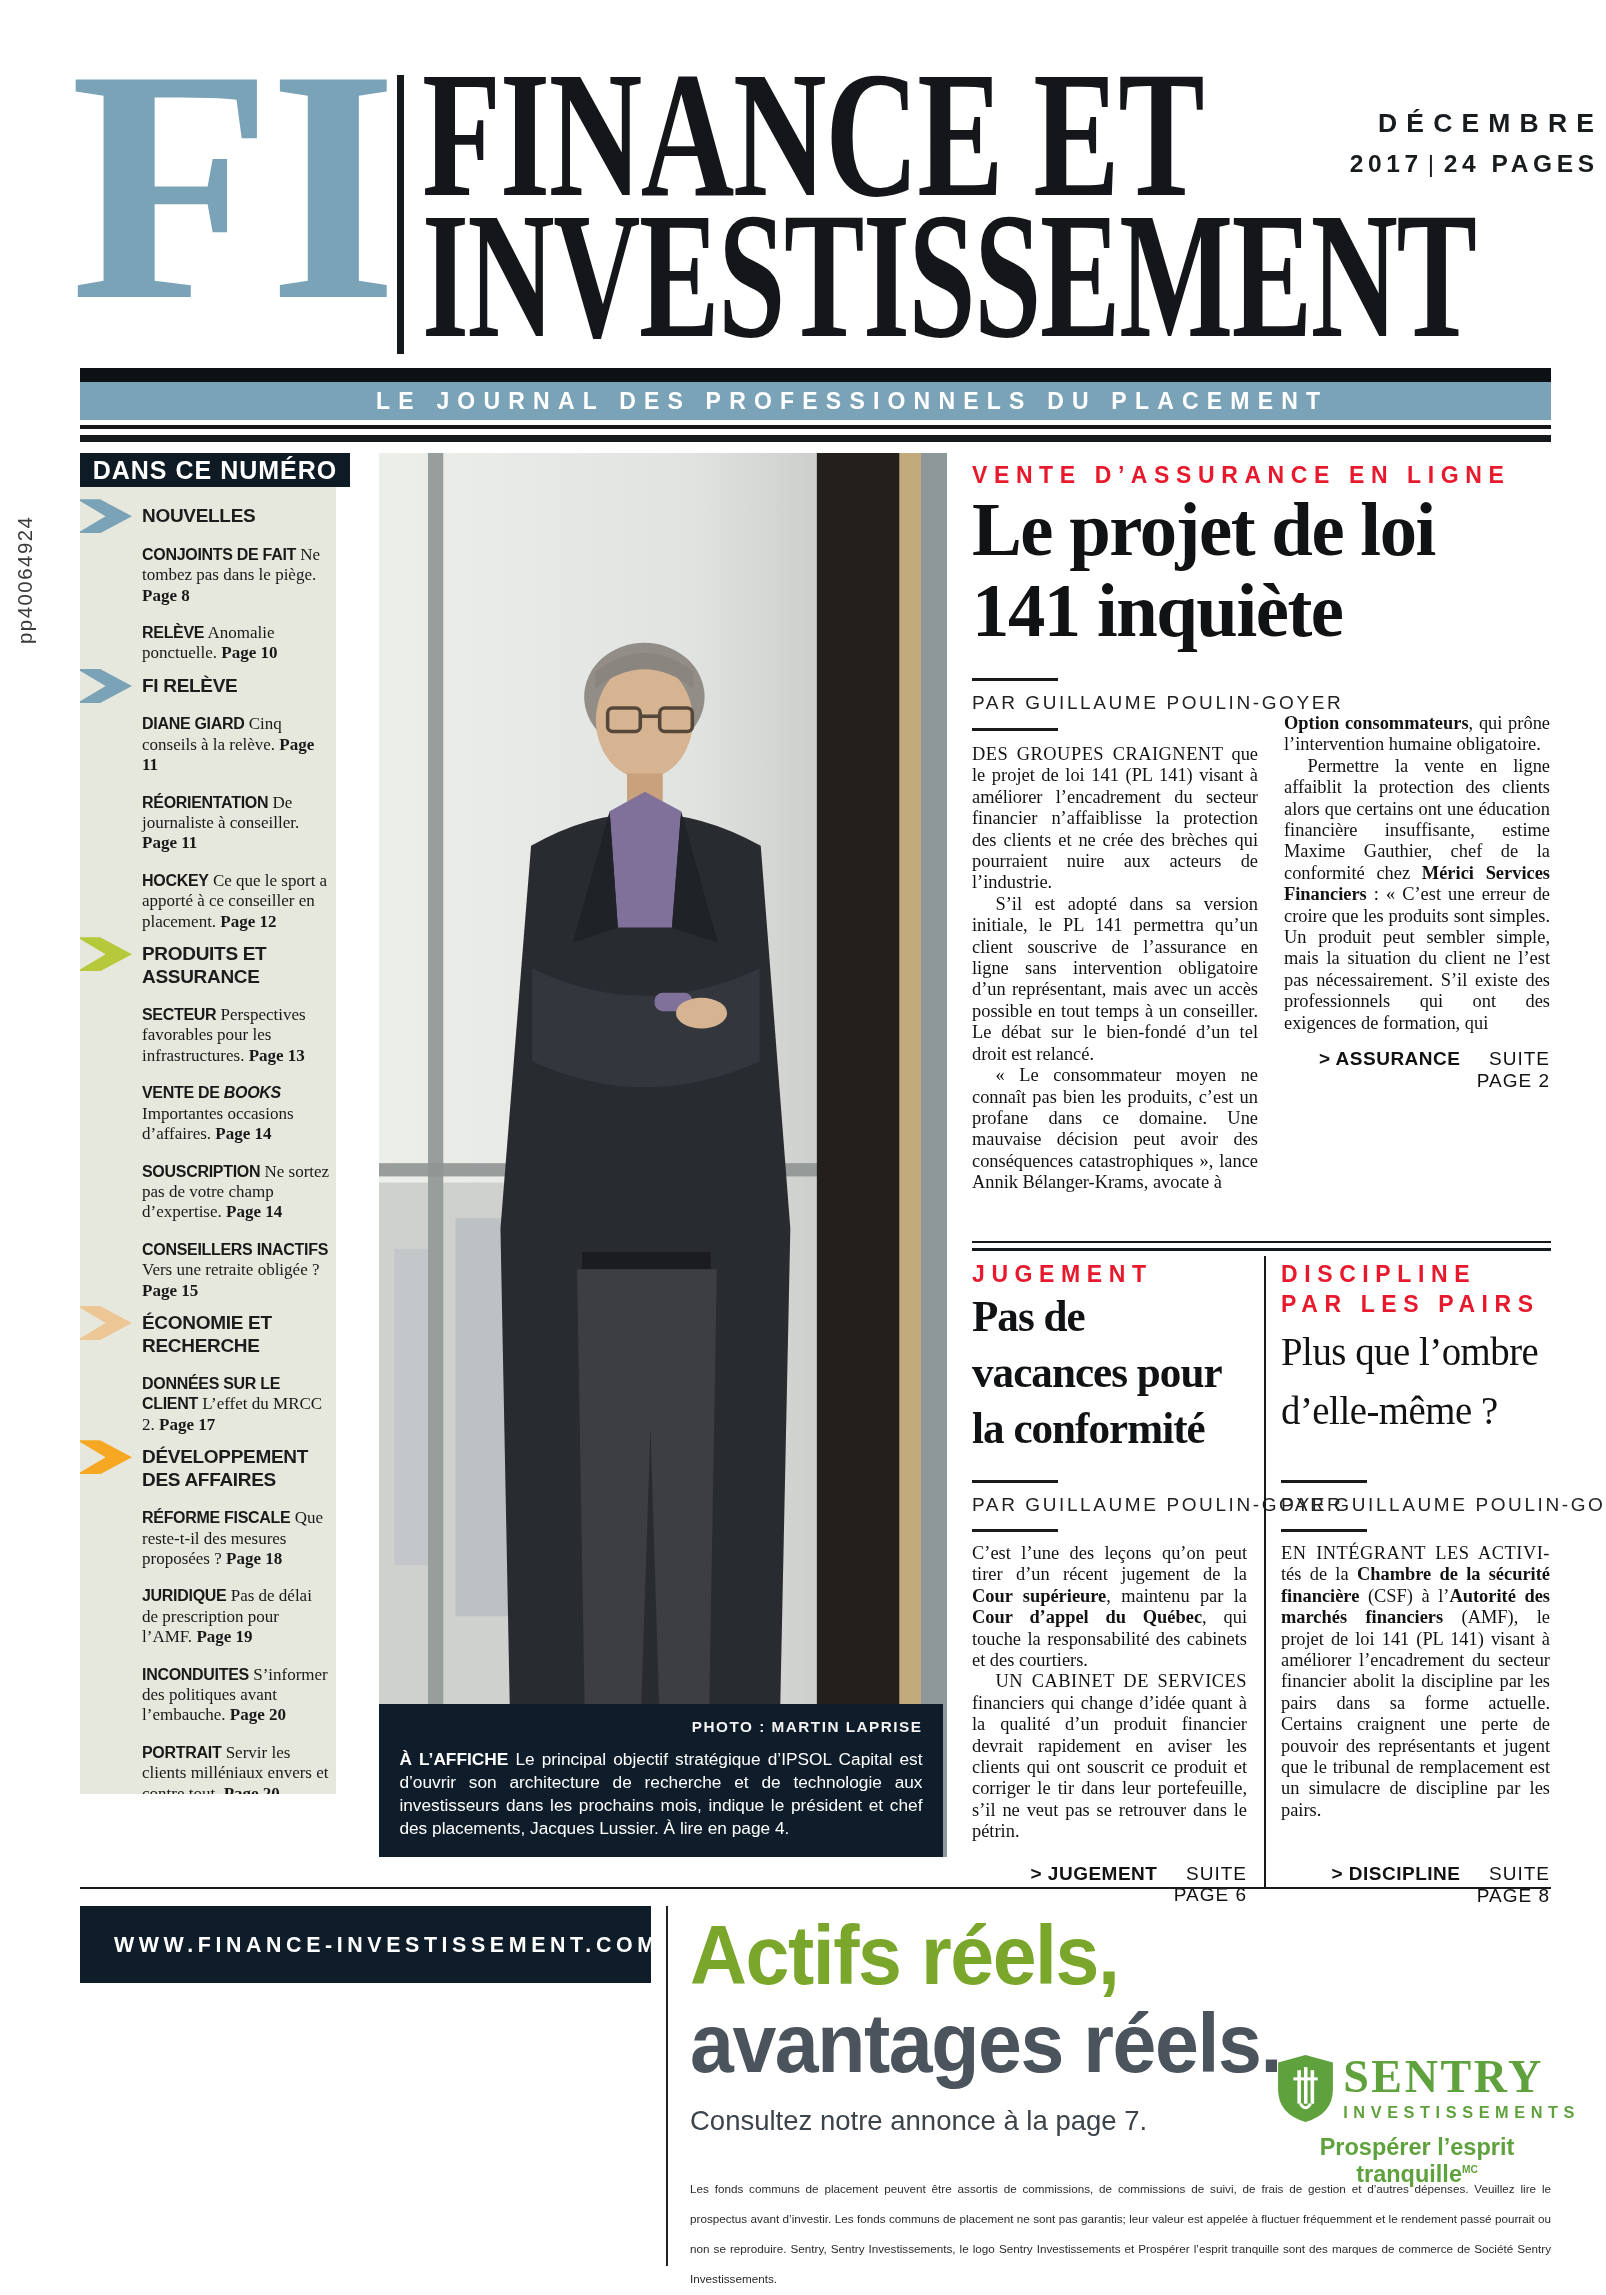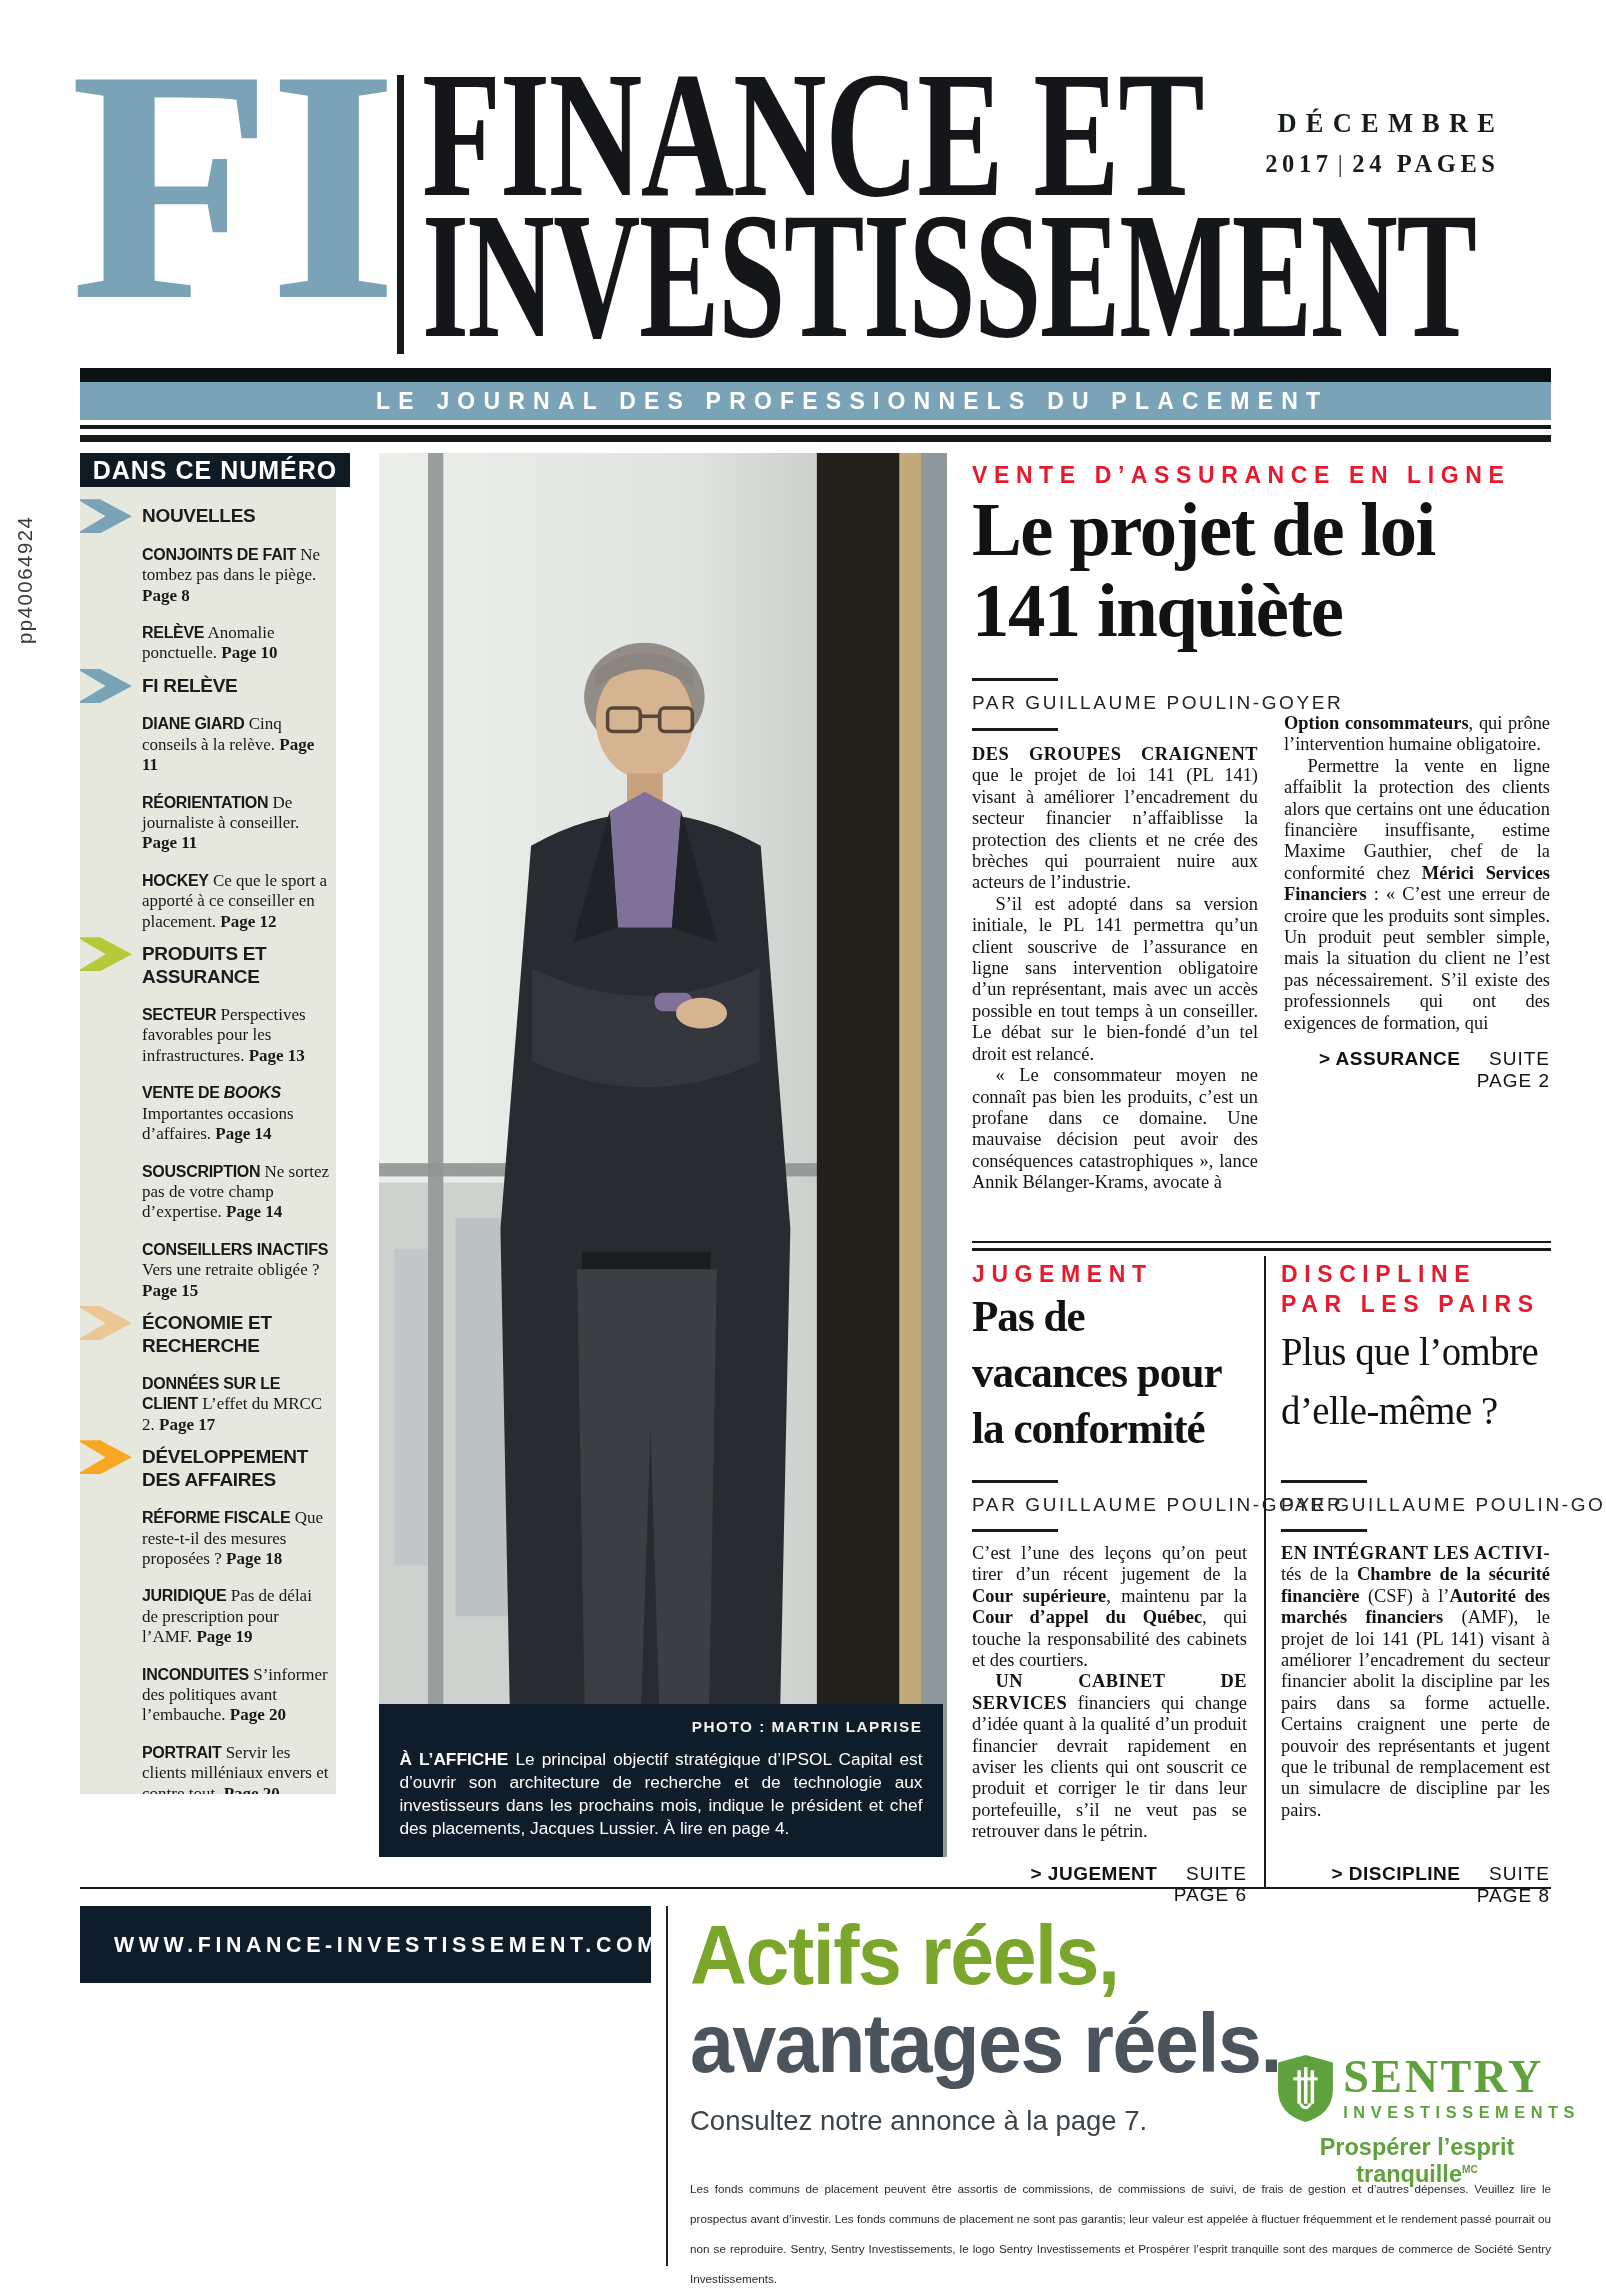--- a/index.html
+++ b/index.html
@@ -12,21 +12,21 @@
   
   .reg-code{position:absolute;left:14.3px;top:644px;transform:rotate(-90deg);transform-origin:0 0;
     font-size:20.4px;letter-spacing:1.5px;color:#3a3a3a;white-space:nowrap;}
   .fi-logo{position:absolute;left:70px;top:19.4px;font-family:"Liberation Serif",serif;font-weight:bold;
     font-size:332px;line-height:1;color:var(--c-blue,#7ba3b8);letter-spacing:-4.1px;}
   .logo-rule{position:absolute;left:397px;top:75px;width:6.6px;height:279px;background:#15191c;}
   .wm{position:absolute;left:422px;font-family:"Liberation Serif",serif;font-weight:bold;color:#141619;
     font-size:180px;line-height:1;white-space:nowrap;transform-origin:left top;letter-spacing:-2px;}
   .wm1{top:45px;transform:scaleX(.72);}
   .wm2{top:186px;transform:scaleX(.67);}
-  .issue{position:absolute;left:1189px;top:108px;width:306px;text-align:right;color:#191c1f;font-family:Liberation Serif, serif;}
+  .issue{position:absolute;left:1288px;top:108px;width:306px;text-align:right;color:#191c1f;}
   .issue-month{font-weight:bold;font-size:26.5px;letter-spacing:9.2px;margin-right:-9.2px;}
   .issue-l2{margin-top:11.2px;font-weight:bold;font-size:24.5px;letter-spacing:4.6px;margin-right:-4.6px;}
   .issue-sep{font-weight:normal;padding:0 5.1px;}
   .banner{position:absolute;left:80px;top:368px;width:1471px;}
   .banner-black{height:13.8px;background:#0c1116;}
   .banner-blue{height:38px;background:var(--c-blue,#7ba3b8);}
   .banner-blue span{display:inline-block;margin-left:296px;font-weight:bold;font-size:23px;
     letter-spacing:8.2px;color:#fff;line-height:39px;}
   .b-rule1{margin-top:5.1px;height:4.6px;background:#15191c;}
   .b-rule2{margin-top:5.1px;height:7.7px;background:#15191c;}
@@ -58,21 +58,21 @@
     white-space:nowrap;transform-origin:left top;line-height:1;}
   .hl-main{font-size:77px;letter-spacing:-1.5px;transform:scaleX(.97);}
   .hl-jug{font-size:44px;letter-spacing:-1px;transform:scaleX(.98);}
   .hl-disc{font-size:40px;font-weight:normal;letter-spacing:-0.5px;transform:scaleX(.97);}
   .rule-s{position:absolute;width:86px;height:2.6px;background:#1a1a1a;}
   .byline{position:absolute;font-size:19px;letter-spacing:2.6px;color:#222;white-space:nowrap;}
   .body-col{position:absolute;font-family:"Liberation Serif",serif;font-size:18.4px;line-height:21.4px;
     text-align:justify;color:#121212;}
   .body-col p{margin:0;}
   .body-col p + p{text-indent:23.5px;}
-  .caps-lead{font-weight:bold;letter-spacing:0.5px;}
+  .caps-lead{font-weight:normal;letter-spacing:0.5px;}
   .suite{margin-top:14.3px;text-align:right;font-family:"Liberation Sans",sans-serif;font-size:19px;}
   .suite b{letter-spacing:0.5px;}
   .suite span{margin-left:28.6px;letter-spacing:1px;}
   .double-rule{position:absolute;left:972px;top:1241px;width:579px;height:9.7px;
     border-top:2.6px solid #15191c;border-bottom:3.1px solid #15191c;}
   .v-divider{position:absolute;left:1264px;top:1256px;width:1.5px;height:633px;background:#15191c;}
   
   .footer-rule{position:absolute;left:80px;top:1887px;width:1471px;height:2px;background:#1a1a1a;}
   .url-bar{position:absolute;left:80px;top:1906px;width:571px;height:77px;background:#0e1d29;
     color:#fff;font-weight:bold;font-size:21.4px;letter-spacing:4.6px;line-height:78px;padding-left:34px;white-space:nowrap;}

